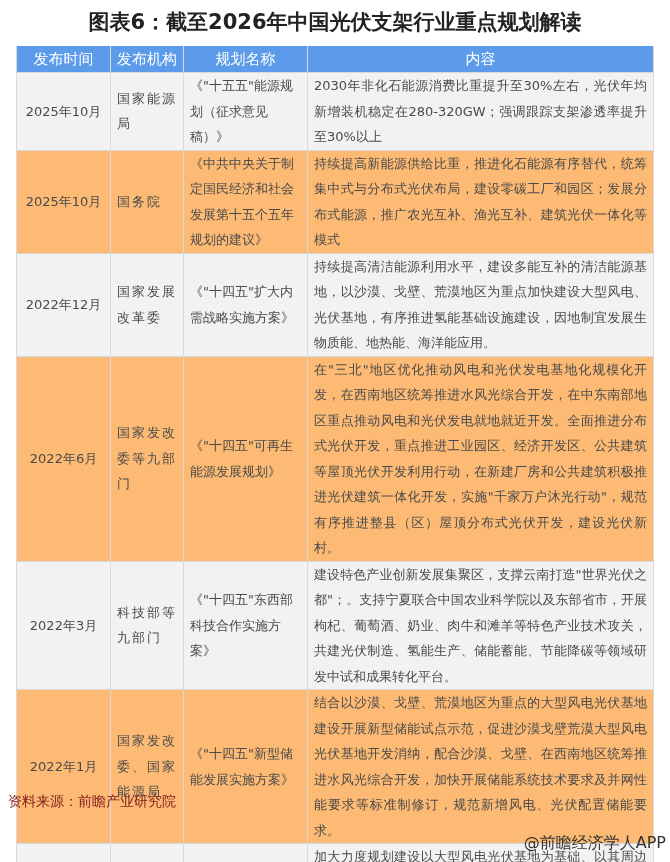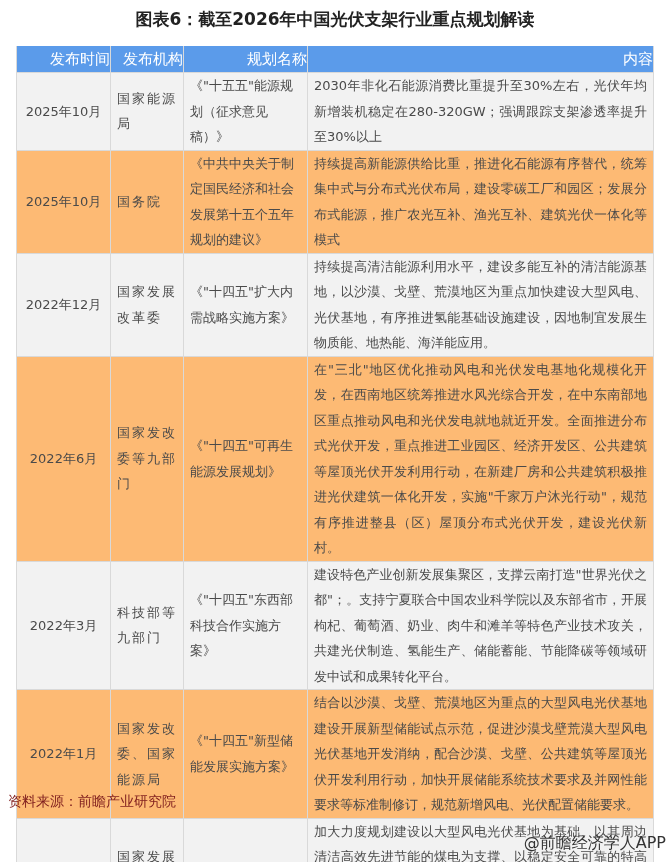--- a/index.html
+++ b/index.html
@@ -1,23 +1,23 @@
 <!DOCTYPE html>
 <html><head>
   <meta charset="utf-8">
   <style>
     html, body { margin: 0; padding: 0; background: #ffffff; }
     body { width: 670px; height: 862px; position: relative; overflow: hidden;
            font-family: "DejaVu Sans", "Liberation Sans", sans-serif; color: #444; }
     .title { position: absolute; top: 8px; left: 0; width: 670px; text-align: center;
-             font-size: 17px; font-weight: bold; color: #222; letter-spacing: 0px; }
+             font-size: 21px; font-weight: bold; color: #222; letter-spacing: 0px; }
     table.plan { position: absolute; left: 16px; top: 46px; width: 637px;
                  border-collapse: collapse; table-layout: fixed; }
     table.plan th { background: #5b9bea; color: #ffffff; font-weight: normal;
-                    font-size: 15px; height: 26px; padding: 0; text-align: right;
+                    font-size: 15px; height: 26px; padding: 0; text-align: center;
                     border: 1px solid #d9d9d9; border-top: none; }
     table.plan td { border: 1px solid #d9d9d9; font-size: 13px; line-height: 25.5px;
                     color: #4a4a4a; vertical-align: middle; padding: 0 6px; }
     table.plan tr.odd td { background: #f2f2f2; }
     table.plan tr.even td { background: #fdba74; }
     td.c-date { text-align: center; padding: 0 2px; }
     td.c-org { text-align: justify; letter-spacing: 2px; margin-left: 40px; }
     td.c-name { text-align: left; }
     td.c-content { text-align: justify; padding: 0 8px; }
     .footer-left { position: absolute; left: 8px; top: 793px; font-size: 14px; color: #7f1d1d; }
@@ -71,21 +71,21 @@
     <tr class="odd" style="height:85px">
       <td class="c-date">2022年3月</td>
       <td class="c-org">科技部等九部门</td>
       <td class="c-name">《"十四五"东西部科技合作实施方案》</td>
       <td class="c-content">建设特色产业创新发展集聚区，支撑云南打造"世界光伏之都"；。支持宁夏联合中国农业科学院以及东部省市，开展枸杞、葡萄酒、奶业、肉牛和滩羊等特色产业技术攻关，共建光伏制造、氢能生产、储能蓄能、节能降碳等领域研发中试和成果转化平台。</td>
     </tr>
     <tr class="even" style="height:103px">
       <td class="c-date">2022年1月</td>
       <td class="c-org">国家发改委、国家能源局</td>
       <td class="c-name">《"十四五"新型储能发展实施方案》</td>
-      <td class="c-content">结合以沙漠、戈壁、荒漠地区为重点的大型风电光伏基地建设开展新型储能试点示范，促进沙漠戈壁荒漠大型风电光伏基地开发消纳，配合沙漠、戈壁、公共建筑等屋顶光伏开发利用行动，加快开展储能系统技术要求及并网性能要求等标准制修订，规范新增风电、光伏配置储能要求。</td>
+      <td class="c-content">结合以沙漠、戈壁、荒漠地区为重点的大型风电光伏基地建设开展新型储能试点示范，促进沙漠戈壁荒漠大型风电光伏基地开发消纳，配合沙漠、戈壁、在西南地区统筹推进水风光综合开发，加快开展储能系统技术要求及并网性能要求等标准制修订，规范新增风电、光伏配置储能要求。</td>
     </tr>
     <tr class="odd" style="height:101px">
       <td class="c-date">2022年1月</td>
       <td class="c-org">国家发展改革委、国家能源局</td>
       <td class="c-name">《"十四五"现代能源体系规划》</td>
       <td class="c-content">加大力度规划建设以大型风电光伏基地为基础、以其周边清洁高效先进节能的煤电为支撑、以稳定安全可靠的特高压输变电线路为载体的新能源供给消纳体系。重点建设"风光水（储）"、"风光火（储）"等多能互补的清洁能源基地，加快推进以沙漠、戈壁、荒漠地区为重点的大型风电光伏基地项目建设。</td>
     </tr>
 
   </tbody>
 </table>

